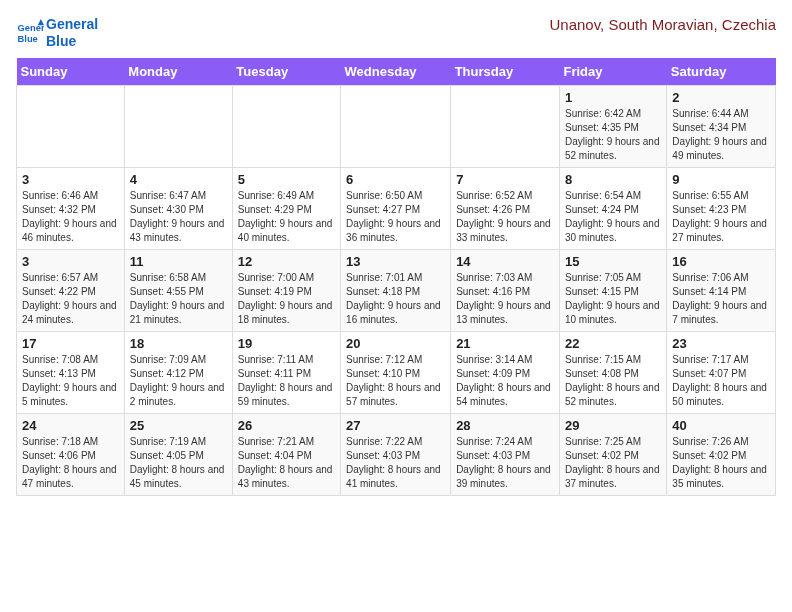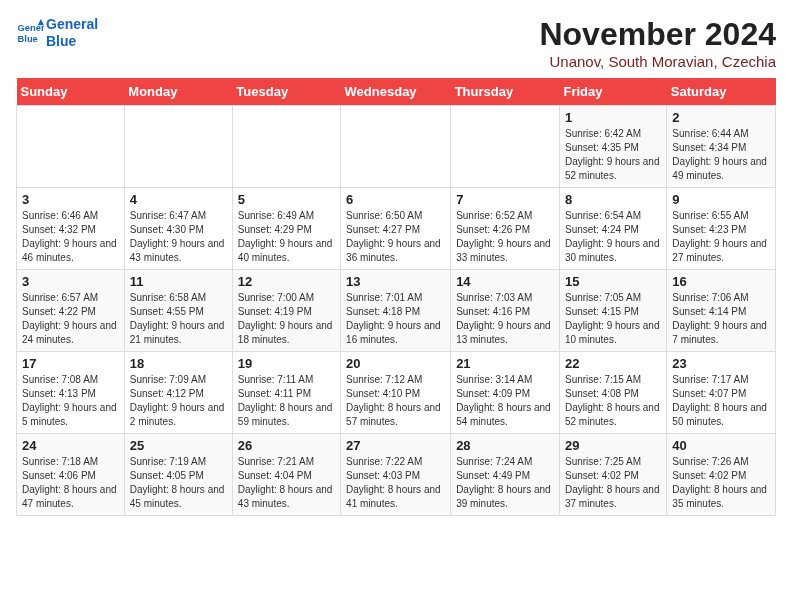--- a/index.html
+++ b/index.html
@@ -45,21 +45,21 @@
     .subtitle {
       font-size: 15px;
       color: #7f1d1d;
     }
     table {
       width: 100%;
       border-collapse: collapse;
       font-size: 11px;
     }
     thead tr th {
-      background-color: #ef4444;
+      background-color: #8b5cf6;
       color: #fff;
       padding: 6px 4px;
       text-align: left;
       font-size: 13px;
       font-weight: bold;
     }
     tbody tr td {
       border: 1px solid #ddd;
       vertical-align: top;
       padding: 4px 5px;
@@ -94,21 +94,20 @@
       <text x="2" y="16" font-size="12" font-weight="bold" fill="#1565c0">General</text>
       <text x="2" y="30" font-size="12" font-weight="bold" fill="#1565c0">Blue</text>
       <polygon points="28,8 36,8 32,0" fill="#1565c0"></polygon>
     </svg>
     <div class="logo-text">
       <div><span>General</span></div>
       <div><span>Blue</span></div>
     </div>
   </div>
   <div class="title-area">
-    <div class="month-title">November 2024</div>
     <div class="subtitle">Unanov, South Moravian, Czechia</div>
   </div>
 </div>
 
 <table>
   <thead>
     <tr id="days-header">
     <th>Sunday</th>
         <th>Monday</th>
         <th>Tuesday</th>
@@ -291,21 +290,21 @@
         </td>
         <td>
           <div class="day-number">27</div>
           <div class="day-info">Sunrise: 7:22 AM
 Sunset: 4:03 PM
 Daylight: 8 hours and 41 minutes.</div>
         </td>
         <td>
           <div class="day-number">28</div>
           <div class="day-info">Sunrise: 7:24 AM
-Sunset: 4:49 PM
+Sunset: 4:03 PM
 Daylight: 8 hours and 39 minutes.</div>
         </td>
         <td>
           <div class="day-number">29</div>
           <div class="day-info">Sunrise: 7:25 AM
 Sunset: 4:02 PM
 Daylight: 8 hours and 37 minutes.</div>
         </td>
         <td>
           <div class="day-number">40</div>

